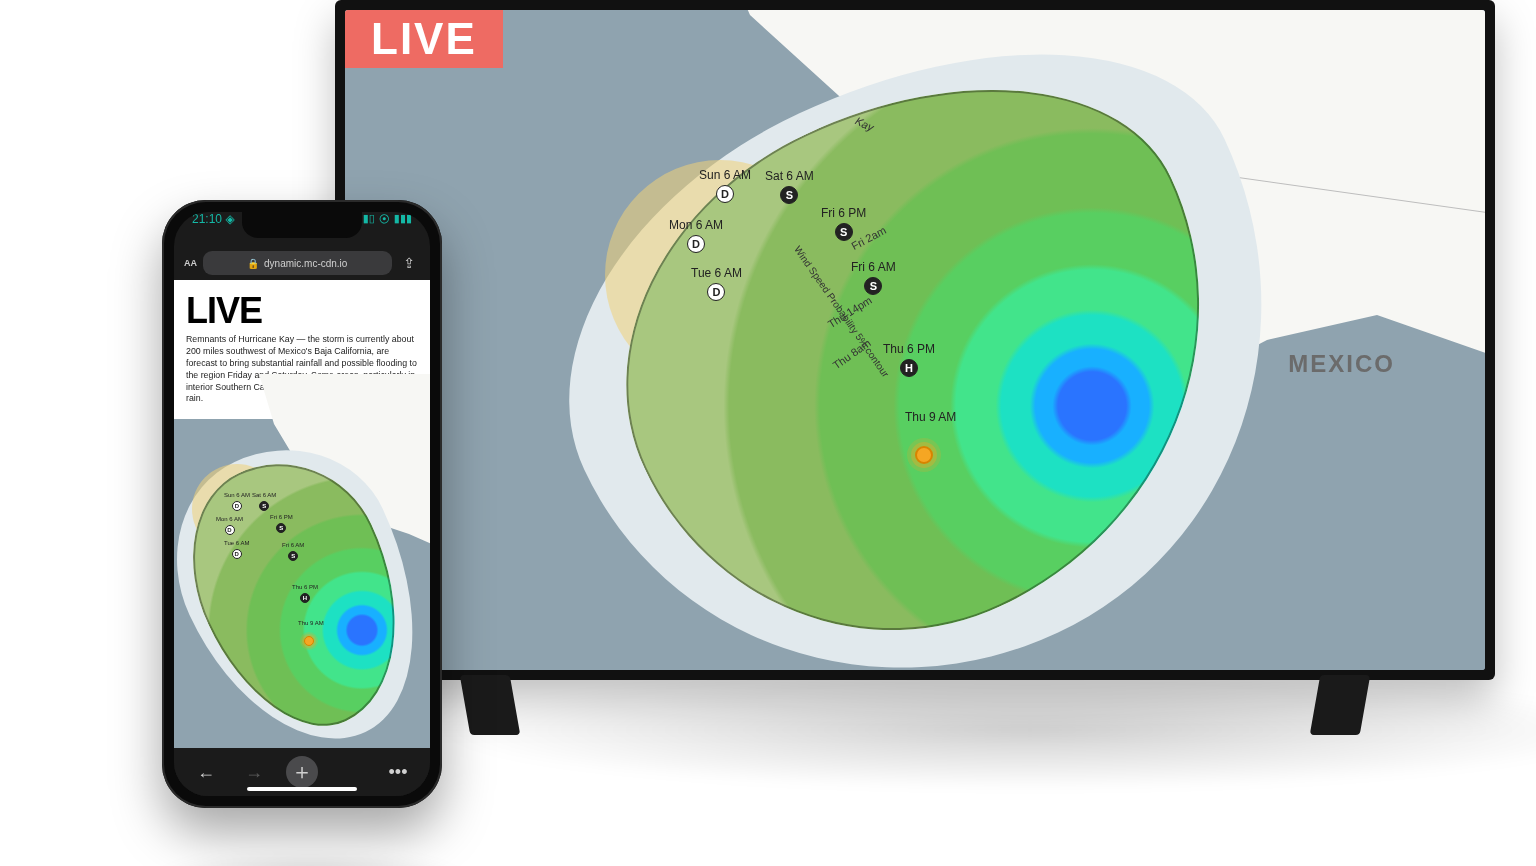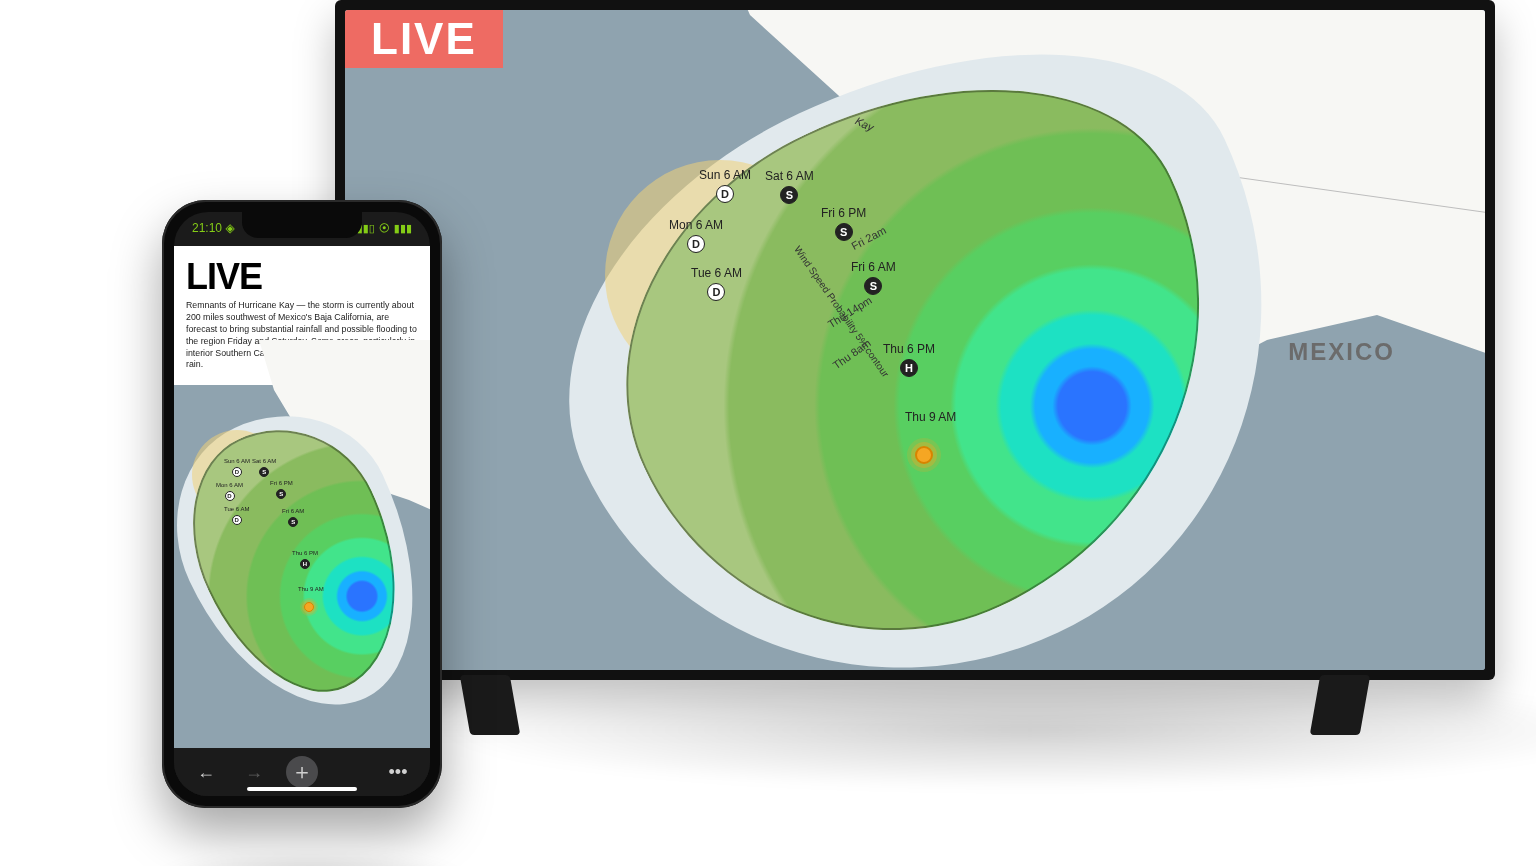--- a/index.html
+++ b/index.html
@@ -180,22 +180,22 @@
   .phone-screen {
     width: 100%; height: 100%;
     background: #1b1b1b;
     border-radius: 34px;
     overflow: hidden;
     position: relative;
     display: flex; flex-direction: column;
   }
 
   .status-bar {
-    height: 34px; color: #84cc16; font-size: 12px;
-    display: flex; align-items: center; justify-content: space-between;
+    height: 34px; color: #14b8a6; font-size: 12px;
+    display: flex; align-items: flex-start; justify-content: space-between;
     padding: 0 18px 2px;
   }
   .status-icons { display: flex; gap: 4px; align-items: center; }
   .status-icons span { font-size: 11px; }
 
   .browser-toolbar {
     height: 34px; display: flex; align-items: center; gap: 6px;
     padding: 0 10px; background: #1b1b1b;
   }
   .addr {
@@ -275,21 +275,21 @@
     <div class="land usa"></div>
     <div class="border-line"></div>
 
     <div class="cone-outer"></div>
     <div class="yellow-circle"></div>
     <div class="storm"></div>
     <div class="storm-center"></div>
 
     <div class="live-badge">LIVE</div>
 
-    <div class="country-label" style="right:90px; top:328px;">MEXICO</div>
+    <div class="country-label" style="right:90px; top:340px;">MEXICO</div>
 
     <span class="path-label kay">Kay</span>
     <span class="path-label wsp">Wind Speed Probability 5% contour</span>
     <span class="path-label t8">Thu 8am</span>
     <span class="path-label t14">Thu 14pm</span>
     <span class="path-label f2">Fri 2am</span>
 
     <div id="tv-track">
         <div class="tp" style="left: 560px; top: 400px;">
           <span class="lab">Thu 9 AM</span>
@@ -332,20 +332,30 @@
 
     <div class="status-bar">
       <span><span>21:10</span> <span>◈</span></span>
       <span class="status-icons">
         <span>▮▮▮▯</span>
         <span>⦿</span>
         <span>▮▮▮</span>
       </span>
     </div>
 
+    <div class="browser-toolbar">
+      <span style="color:#ccc;font-size:9px;font-weight:600">AA</span>
+      <div class="addr">
+        <span>🔒</span>
+        <span>dynamic.mc-cdn.io</span>
+      </div>
+      <div class="share-btn">
+        <span>⇪</span>
+      </div>
+    </div>
 
     <div class="phone-content">
       <div class="info-card">
         <h1>LIVE</h1>
         <p>Remnants of Hurricane Kay — the storm is currently about 200 miles southwest of Mexico's Baja California, are forecast to bring substantial rainfall and possible flooding to the region Friday and Saturday. Some areas, particularly in interior Southern California, could see multiple inches of rain.</p>
       </div>
       <div class="map-area">
         <div class="land usa"></div>
         <div class="cone-outer"></div>
         <div class="yellow-circle"></div>

